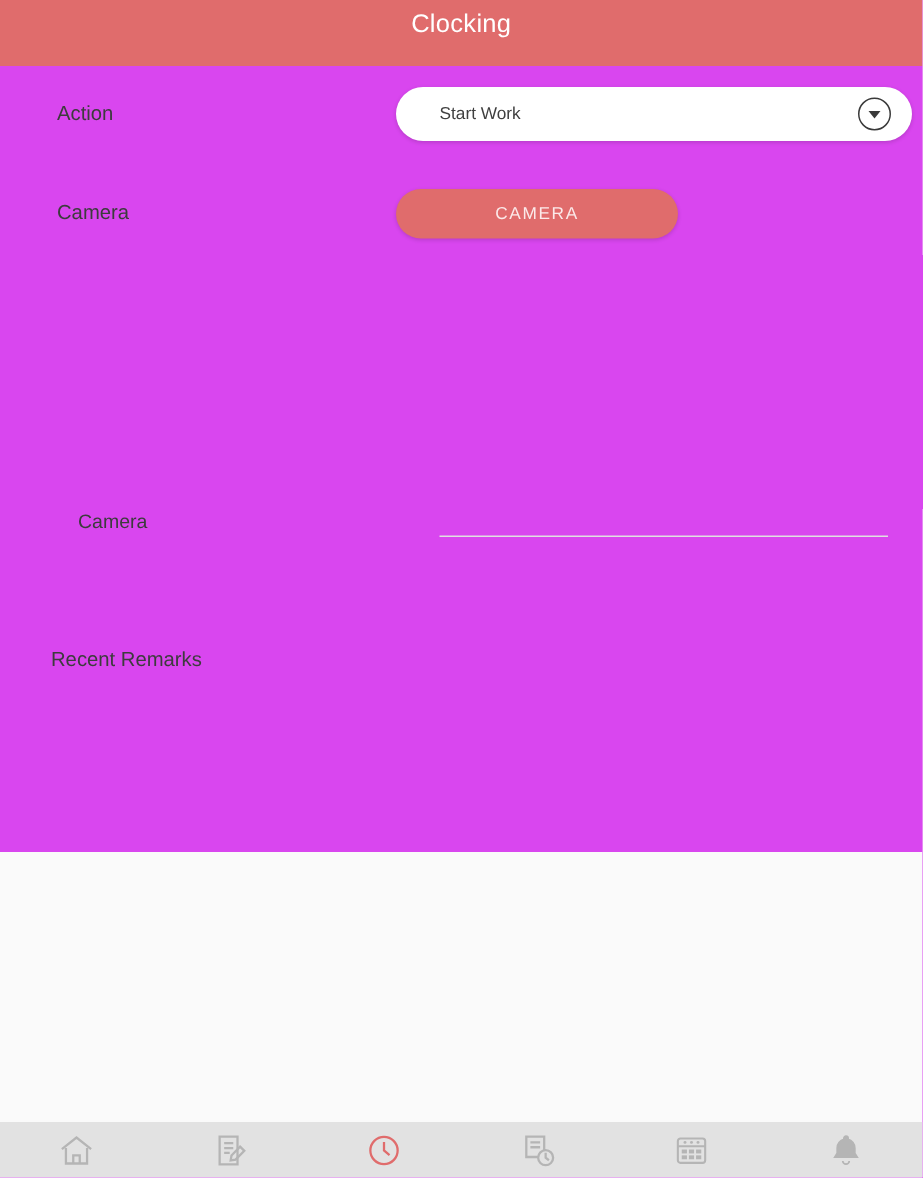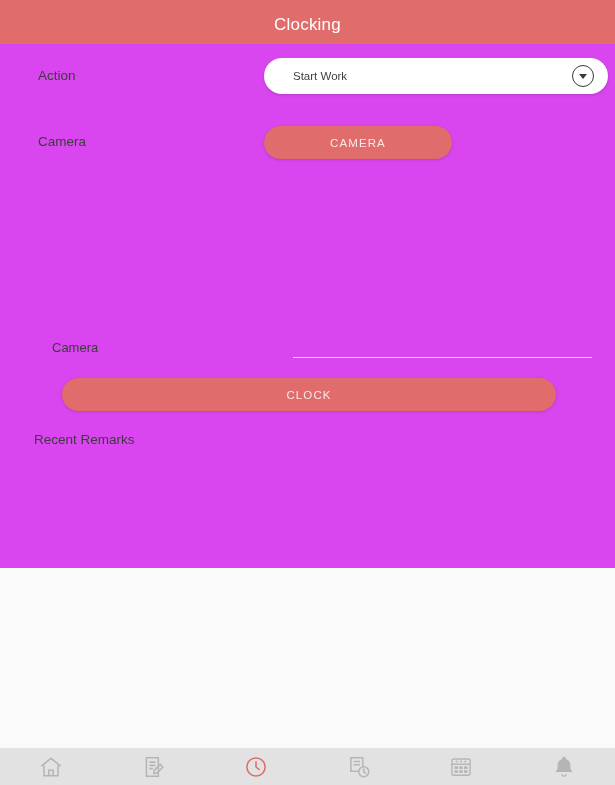--- a/index.html
+++ b/index.html
@@ -42,21 +42,21 @@
   }
 
   
   .appbar {
     position: absolute;
     top: 6px; left: 0;
     width: 615px;
     height: 38px;
     background: #e06c6c;
     display: flex;
-    align-items: center;
+    align-items: flex-start;
     justify-content: center;
   }
   .appbar-title {
     color: #ffffff;
     font-size: 17px;
     font-weight: 400;
     letter-spacing: 0.2px;
   }
 
   
@@ -231,21 +231,20 @@
       <div class="tri"></div>
     </div>
   </div>
 
   <div class="label-camera">Camera</div>
   <button class="btn-camera">CAMERA</button>
 
   <div class="label-remarks">Camera</div>
   <input class="remarks-input" type="text" placeholder="" style="">
 
-  <button class="btn-clock">CLOCK</button>
 
   <div class="label-recent">Recent Remarks</div>
 </div>
 
 <div class="bottom-nav">
 
   <div class="nav-item">
     <span>
       <svg width="26" height="26" viewBox="0 0 24 24" fill="none" stroke="#b5b5b5" stroke-width="1.4">
         <path d="M3 11.2 12 4l9 7.2"></path>

